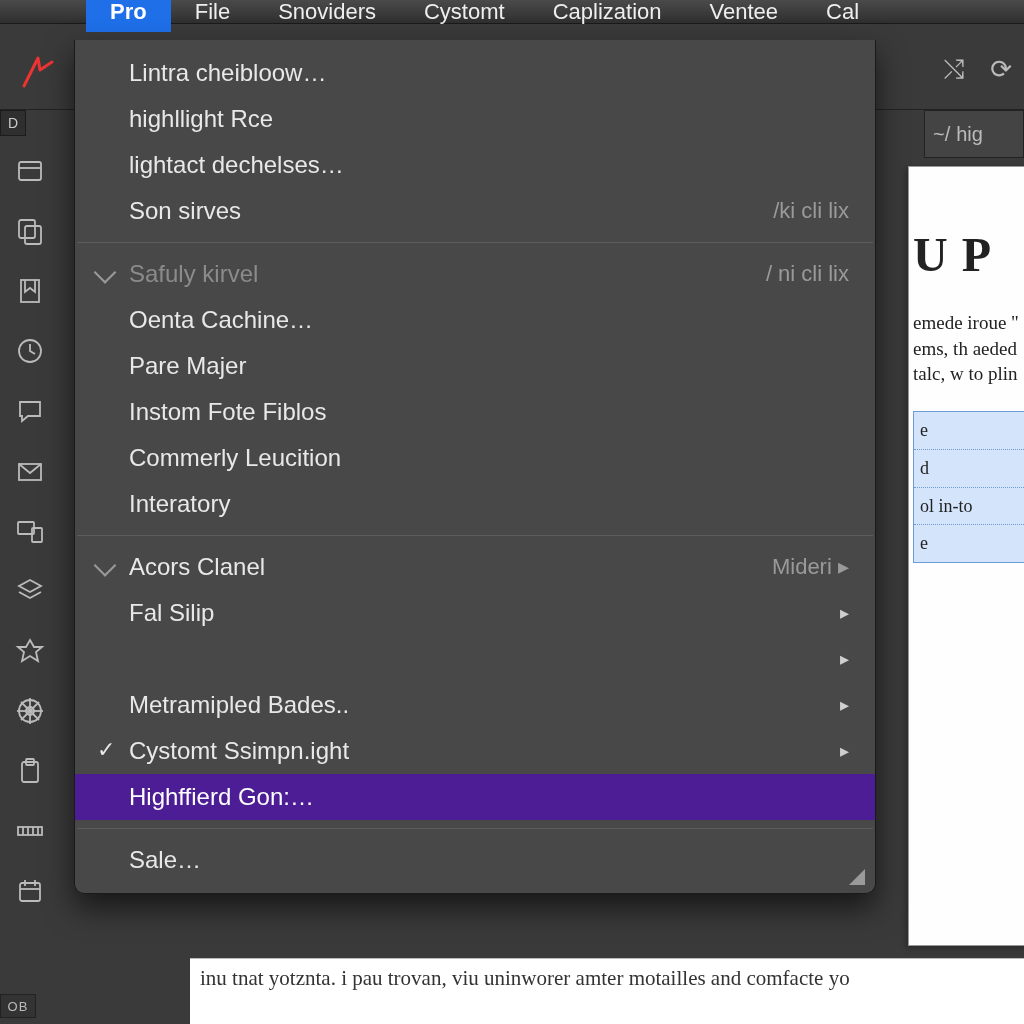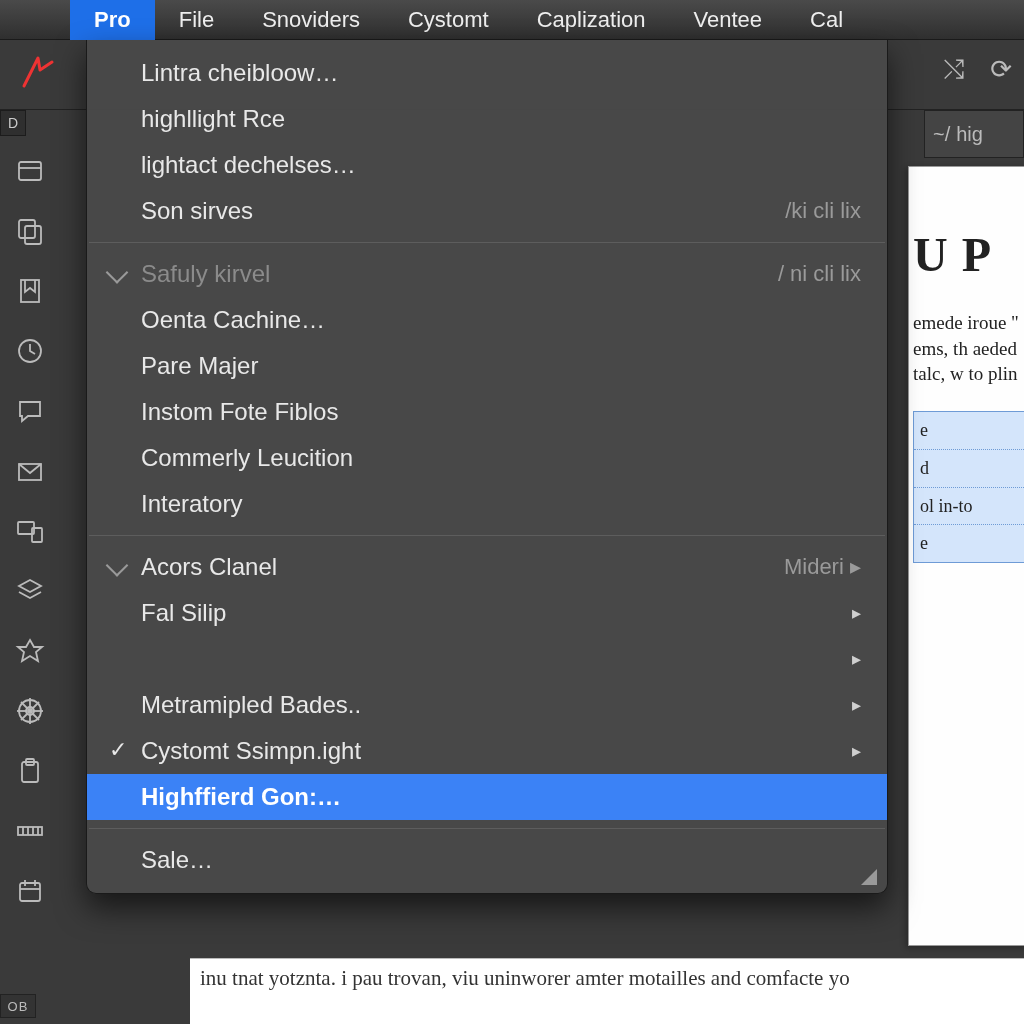--- a/index.html
+++ b/index.html
@@ -1,24 +1,25 @@
 <!DOCTYPE html>
 <html><head>
 <meta charset="utf-8">
 <style>
   * { box-sizing: border-box; margin: 0; padding: 0; }
   html, body { width: 1024px; height: 1024px; overflow: hidden; font-family: -apple-system, "Helvetica Neue", Arial, sans-serif; }
   body { background:#3a3a3a; color:#ddd; }
 
   
   .menubar {
-    position:absolute; left:0; top:0; width:1024px; height:40px;
+    position:absolute; left:0; top:0; width:1024px; height:24px;
     background: linear-gradient(#4a4a4a,#2f2f2f);
     display:flex; align-items:center; font-size:22px; color:#eee;
     border-bottom:1px solid #1a1a1a;
+    padding-left:16px;
   }
   .apple-logo { width:70px; text-align:center; font-size:24px; color:#fff; }
   .menu-title { padding:0 24px; height:40px; display:flex; align-items:center; }
   .menu-title.active { background:#1e6fe8; color:#fff; font-weight:600; }
 
   
   .editor-toolbar {
     position:absolute; left:0; top:40px; width:1024px; height:70px;
     background:#3a3a3a; border-bottom:1px solid #222;
   }
@@ -83,31 +84,31 @@
   }
 
   
   .dropdown {
     position:absolute; left:74px; top:40px; width:802px;
     background:rgba(72,72,72,.97);
     border:1px solid #1a1a1a; border-top:none;
     border-radius:0 0 10px 10px;
     box-shadow:0 14px 30px rgba(0,0,0,.6);
     padding:10px 0 10px 0;
-    color:#e8e8e8; font-size:24px;margin-left:12px;
+    color:#e8e8e8; font-size:24px;
   }
   .dropdown .item {
     display:flex; align-items:center; height:46px;
     padding:0 26px 0 54px; position:relative;
     white-space:nowrap;
   }
   .dropdown .item .shortcut { margin-left:auto; color:#9a9a9a; font-size:22px; }
   .dropdown .item .sub-arrow { margin-left:auto; color:#cfcfcf; font-size:18px; }
   .dropdown .item.disabled { color:#8b8b8b; }
-  .dropdown .item.highlight { background:#3b82f6; color:#fff;font-weight:bold; }
+  .dropdown .item.highlight { background:#4c1d95; color:#fff; }
   .dropdown .sep { height:1px; background:#5d5d5d; margin:8px 2px; }
   .dropdown .chev-before::before {
     content:""; position:absolute; left:22px; top:50%; width:14px; height:14px;
     border-left:2px solid #9a9a9a; border-bottom:2px solid #9a9a9a;
     transform:translateY(-60%) rotate(-45deg);
   }
   .dropdown .check-before::before {
     content:"✓"; position:absolute; left:22px; top:50%; transform:translateY(-52%);
     color:#e8e8e8; font-size:22px;
   }

